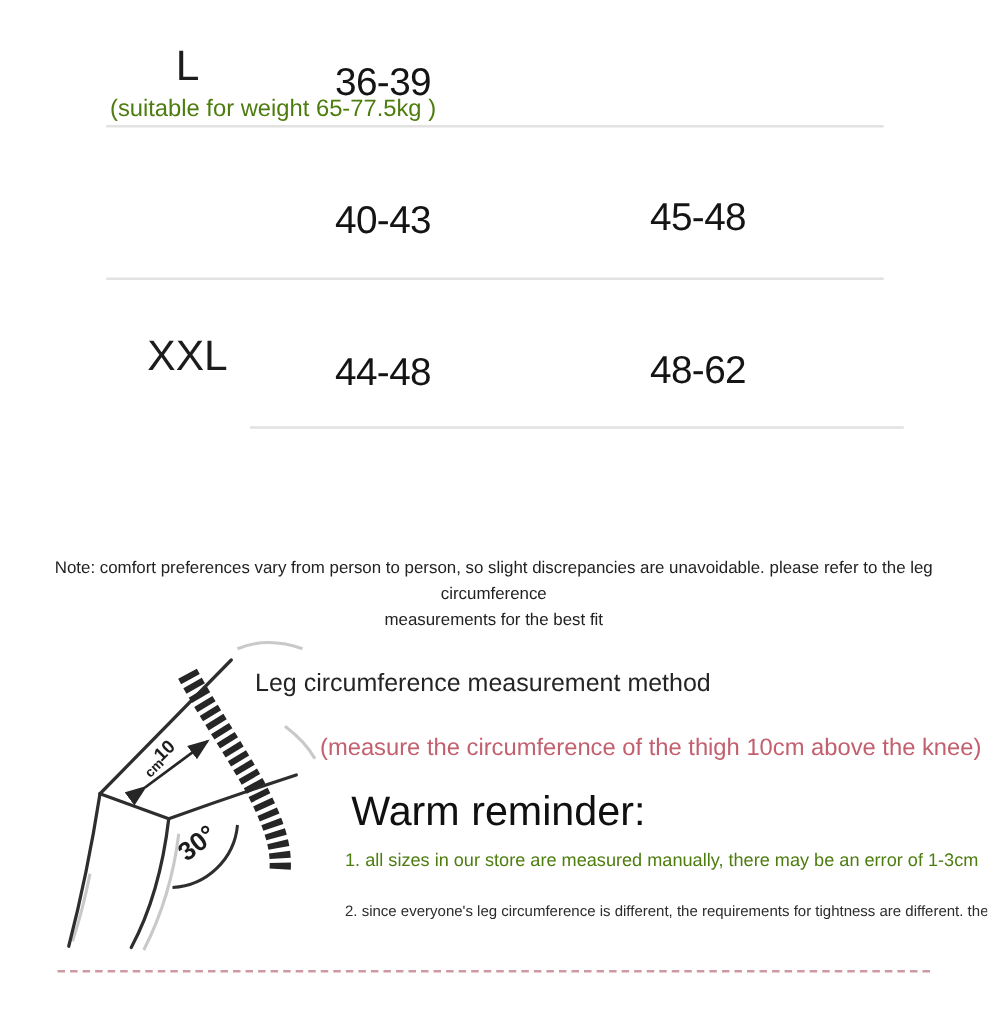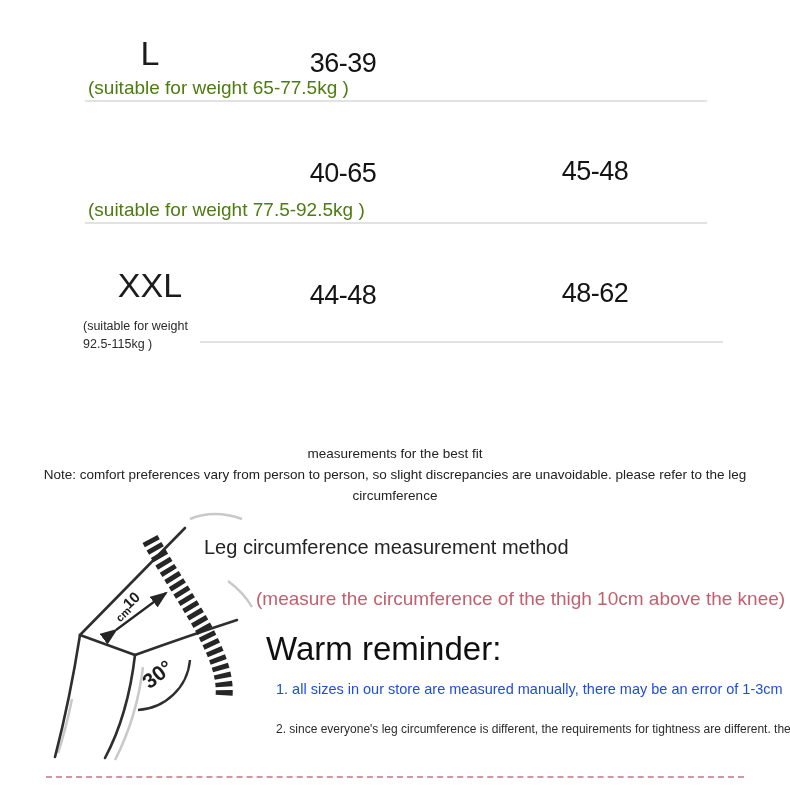--- a/index.html
+++ b/index.html
@@ -4,72 +4,67 @@
 <style>
   html,body{margin:0;padding:0;background:#ffffff;}
   .page{
     position:relative;width:790px;height:811px;background:#ffffff;
     font-family:"Liberation Sans", sans-serif;color:#1f1f1f;overflow:hidden;
   }
   .abs{position:absolute;white-space:nowrap;line-height:1;}
   
   .size-label{width:150px;left:75px;text-align:center;font-size:34px;font-weight:500;color:#1c1c1c;}
   .weight-note{left:88px;font-size:19px;color:#4d7c0f;}
-  .num{width:150px;text-align:center;font-size:27px;color:#141414;letter-spacing:-0.5px;}
+  .num{width:150px;font-size:31px;color:#141414;letter-spacing:-0.5px;}
   .col2{left:268px;}
   .col3{left:520px;}
   .weight-note-small{left:83px;font-size:12.5px;line-height:1.4;color:#2a2a2a;}
   .weight-note-small span{display:block;}
   .divider{position:absolute;height:2px;background:#e2e2e2;}
   
   .note{
     left:35px;top:444px;width:720px;text-align:center;
     font-size:13.5px;line-height:1.55;color:#222;white-space:normal;
   }
   .note span{display:block;}
   
   .m-title{left:204px;top:537px;font-size:20px;color:#242424;}
   .m-subtitle{left:256px;top:589px;font-size:19px;color:#c2606f;}
-  .w-title{left:266px;top:632px;font-size:33px;color:#101010;}
-  .w-item1{left:276px;top:682px;font-size:14.5px;color:#1d4ed8;}
+  .w-title{left:281px;top:632px;font-size:33px;color:#101010;}
+  .w-item1{left:276px;top:682px;font-size:14.5px;color:#4d7c0f;}
   .w-item2{left:276px;top:723px;font-size:12px;color:#2b2b2b;}
   .dashed-line{
     position:absolute;left:46px;top:776px;width:698px;height:0;
     border-top:2px dashed #cf99a3;
   }
   .diagram{position:absolute;left:38px;top:503px;}
   svg text{font-family:"Liberation Sans", sans-serif;}
 </style>
 </head>
 <body>
 
 <div class="page">
 
   <div class="abs size-label" style="top:36px">L</div>
   <div class="abs weight-note" style="top:78px">(suitable for weight 65-77.5kg )</div>
   <div class="abs num col2" style="top:50px">36-39</div>
   <div class="divider" style="left:85px;top:100px;width:622px"></div>
 
-  <div class="abs weight-note" style="top:200px">(suitable for weight 77.5-92.5kg )</div>
-  <div class="abs num col2" style="top:160px">40-65</div>
+  <div class="abs num col2" style="top:160px">40-43</div>
   <div class="abs num col3" style="top:158px">45-48</div>
   <div class="divider" style="left:85px;top:222px;width:622px"></div>
 
   <div class="abs size-label" style="top:268px">XXL</div>
-  <div class="abs weight-note-small" style="top:318px">
-    <span>(suitable for weight</span>
-    <span>92.5-115kg )</span>
-  </div>
   <div class="abs num col2" style="top:282px">44-48</div>
   <div class="abs num col3" style="top:280px">48-62</div>
   <div class="divider" style="left:200px;top:341px;width:523px"></div>
 
   <div class="abs note">
+    <span>Note: comfort preferences vary from person to person, so slight discrepancies are unavoidable. please refer to the leg circumference</span>
     <span>measurements for the best fit</span>
-    <span>Note: comfort preferences vary from person to person, so slight discrepancies are unavoidable. please refer to the leg circumference</span>
   </div>
 
   <svg class="diagram" width="240" height="262" viewBox="0 0 240 262">
     <defs>
       <marker id="ah" markerWidth="9" markerHeight="8" refX="7" refY="3" orient="auto">
         <path d="M0,0 L8,3 L0,6 z" fill="#262626"></path>
       </marker>
     </defs>
 
     <g stroke="#c9c9c9" stroke-width="2.5" fill="none">

